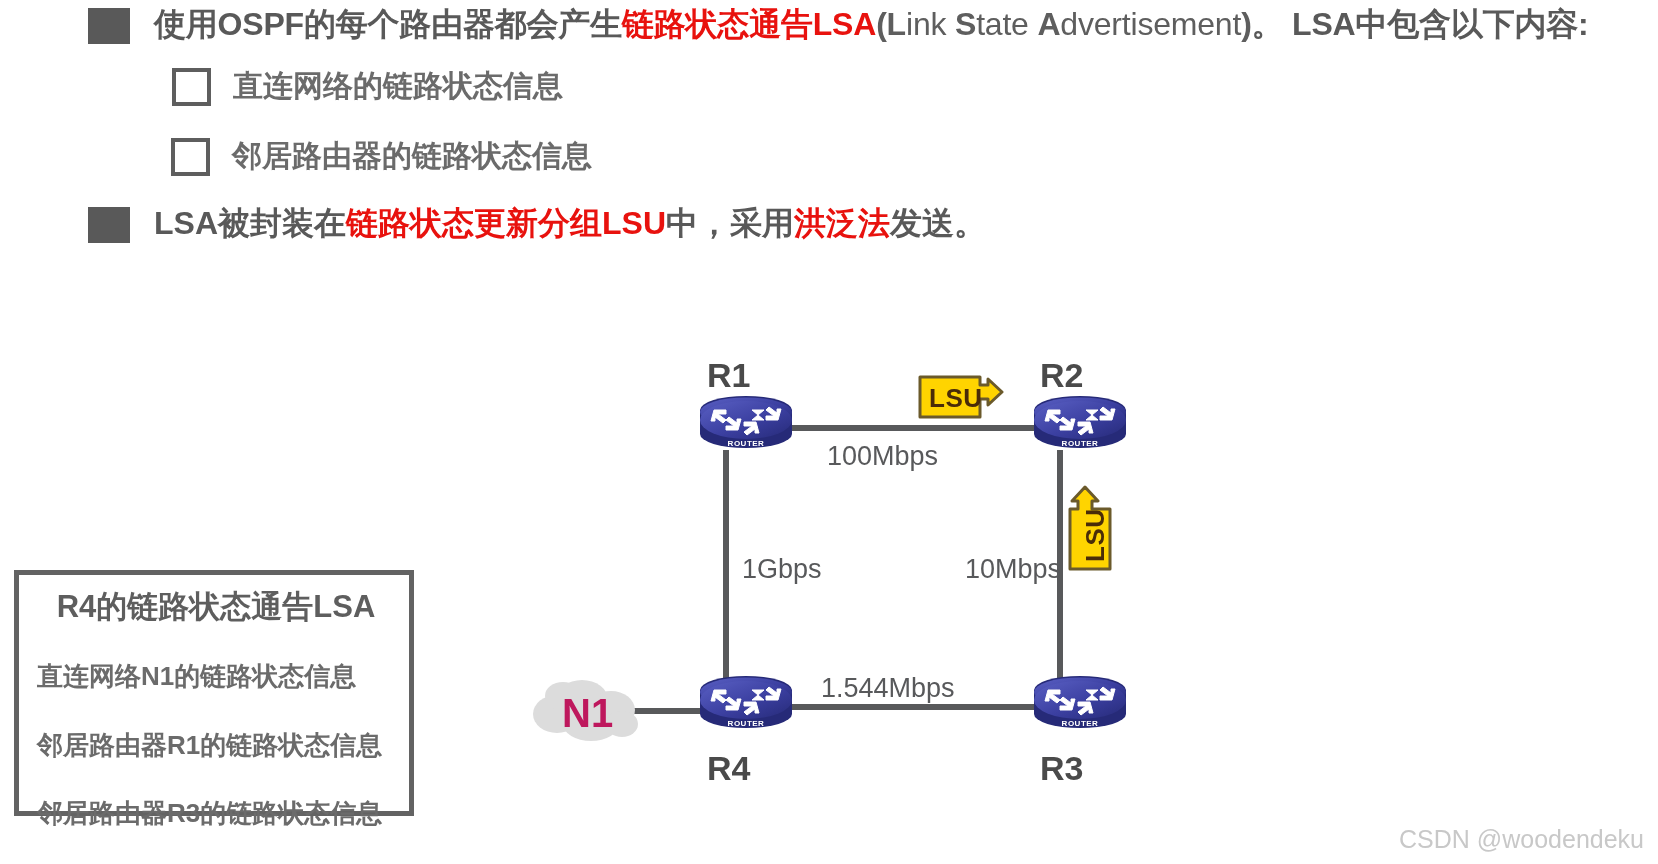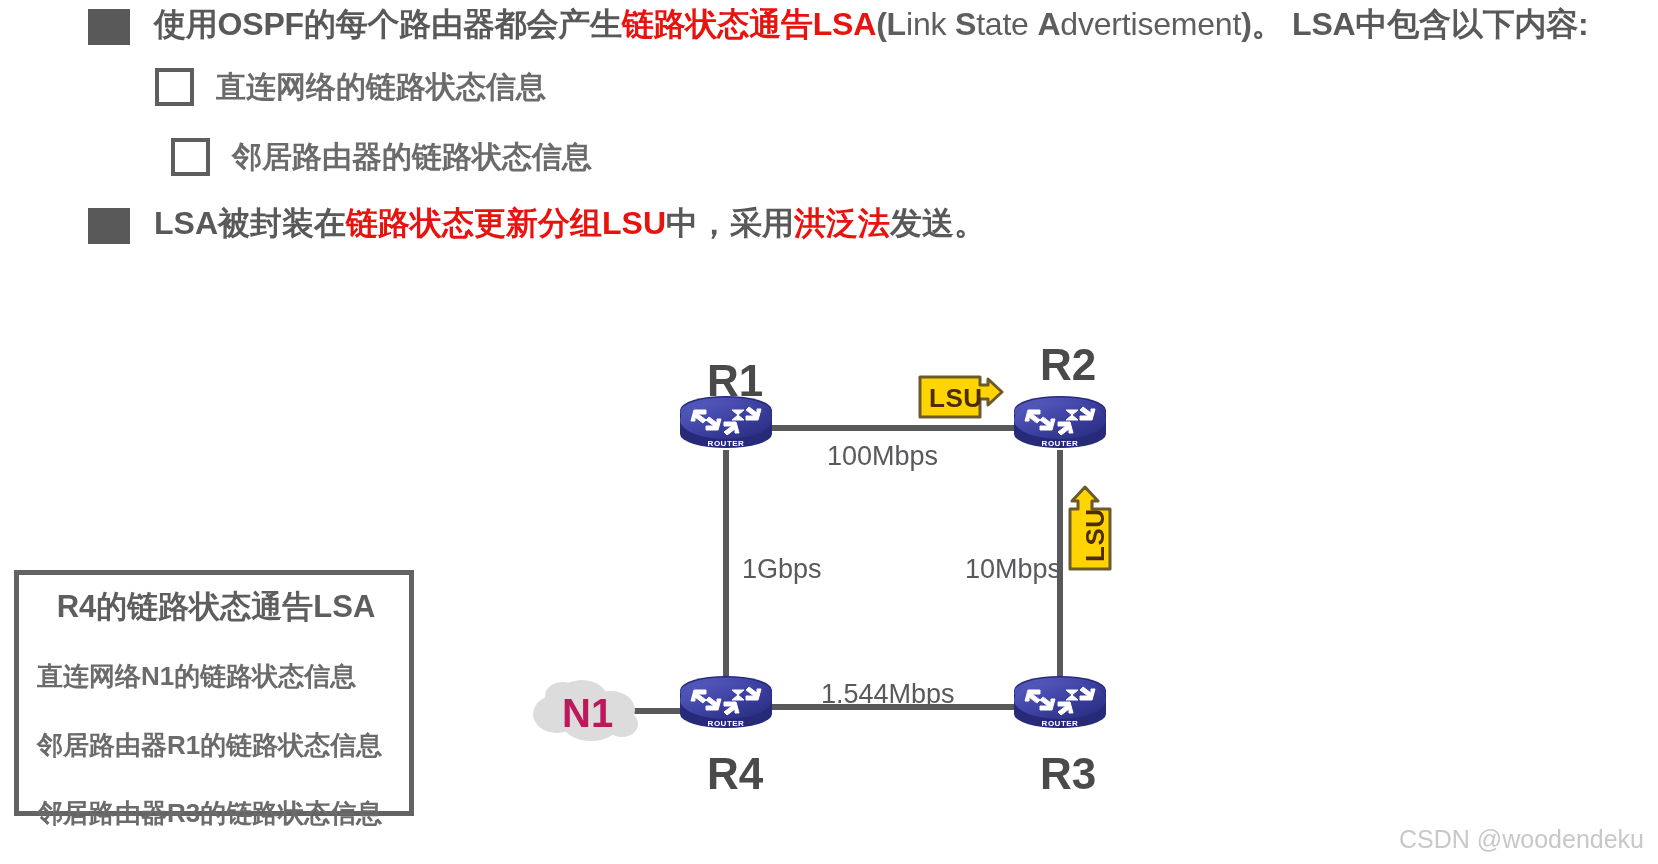--- a/index.html
+++ b/index.html
@@ -18,26 +18,26 @@
   
   .bullets {
     position: absolute;
     top: 0;
     left: 0;
     width: 1658px;
   }
 
   .row {
     display: flex;
-    align-items: flex-end;
+    align-items: center;
     position: absolute;
   }
 
   .row-l1 { left: 88px; top: 4px; }
-  .row-l2a { left: 155px; top: 65px; }
+  .row-l2a { left: 172px; top: 65px; }
   .row-l2b { left: 155px; top: 135px; padding-left: 16px; }
   .row-l3 { left: 88px; top: 203px; }
 
   .marker-solid {
     width: 42px;
     height: 36px;
     background: #595959;
     margin-right: 24px;
     flex: none;
     margin-top: 4px;
@@ -123,26 +123,27 @@
     position: absolute;
     background: #58595b;
   }
   .link-h { height: 6px; }
   .link-v { width: 6px; }
 
   .router {
     position: absolute;
     width: 104px;
     height: 58px;
+    margin-left: 20px;
   }
   .router svg { display: block; }
 
   .rlabel {
     position: absolute;
-    font-size: 44px;
+    font-size: 34px;
     font-weight: bold;
     color: #4a4a4a;
     white-space: nowrap;
   }
 
   .speed {
     position: absolute;
     font-size: 27px;
     font-weight: normal;
     color: #58595b;
@@ -285,21 +286,21 @@
       <g fill="#ffffff" stroke="#ffffff" stroke-width="1">
         <path d="M14,14 h12 v4 h-8 l8,6 -3,3 -8,-6 v4 h-4 z"></path>
         <path d="M38,34 h-12 v-4 h8 l-8,-6 3,-3 8,6 v-4 h4 z"></path>
         <path d="M52,14 h12 l-6,5 6,5 h-12 l6,-5 z"></path>
         <path d="M78,18 h-12 v-4 h8 l-8,-6 3,-3 8,6 v-4 h4 z" transform="translate(0,6)"></path>
         <path d="M56,30 h-12 v4 h8 l-8,6 3,3 8,-6 v4 h4 z" transform="translate(0,-4)"></path>
       </g>
       <text x="46" y="50" font-family="Liberation Sans, sans-serif" font-size="8" font-weight="bold" fill="#ffffff" text-anchor="middle" letter-spacing="0.5">ROUTER</text>
     </svg>
   </div>
-  <div class="rlabel" style="left:1040px; top:340px;">R2</div>
+  <div class="rlabel" style="left:1040px; top:356px;">R2</div>
 
   <div class="router" style="left:1014px; top:676px;">
     <svg width="92" height="58" viewBox="0 0 92 58">
       <defs>
         <linearGradient id="rg3" x1="0" y1="0" x2="1" y2="1">
           <stop offset="0%" stop-color="#5a60c4"></stop>
           <stop offset="55%" stop-color="#3b3fa0"></stop>
           <stop offset="100%" stop-color="#262a78"></stop>
         </linearGradient>
       </defs>
@@ -338,21 +339,21 @@
         <path d="M56,30 h-12 v4 h8 l-8,6 3,3 8,-6 v4 h4 z" transform="translate(0,-4)"></path>
       </g>
       <text x="46" y="50" font-family="Liberation Sans, sans-serif" font-size="8" font-weight="bold" fill="#ffffff" text-anchor="middle" letter-spacing="0.5">ROUTER</text>
     </svg>
   </div>
   <div class="rlabel" style="left:707px; top:749px;">R4</div>
 
   <div class="speed" style="left:827px; top:441px;">100Mbps</div>
   <div class="speed" style="left:742px; top:554px;">1Gbps</div>
   <div class="speed" style="left:965px; top:554px;">10Mbps</div>
-  <div class="speed" style="left:821px; top:673px;margin-top:6px;">1.544Mbps</div>
+  <div class="speed" style="left:821px; top:673px;">1.544Mbps</div>
 
   <div class="lsu-flag" style="left:918px; top:375px; width:86px; height:44px;">
     <svg width="86" height="44" viewBox="0 0 86 44">
       <path d="M2,2 H62 V10 L70,10 V4 L84,17 L70,30 V24 L62,24 V42 H2 Z" fill="#ffd400" stroke="#6b5a2b" stroke-width="3" stroke-linejoin="round"></path>
     </svg>
   </div>
   <div class="lsu-h-text" style="left:929px; top:383px;">LSU</div>
 
   <div class="lsu-flag" style="left:1068px; top:485px; width:44px; height:86px;">
     <svg width="44" height="86" viewBox="0 0 44 86">

